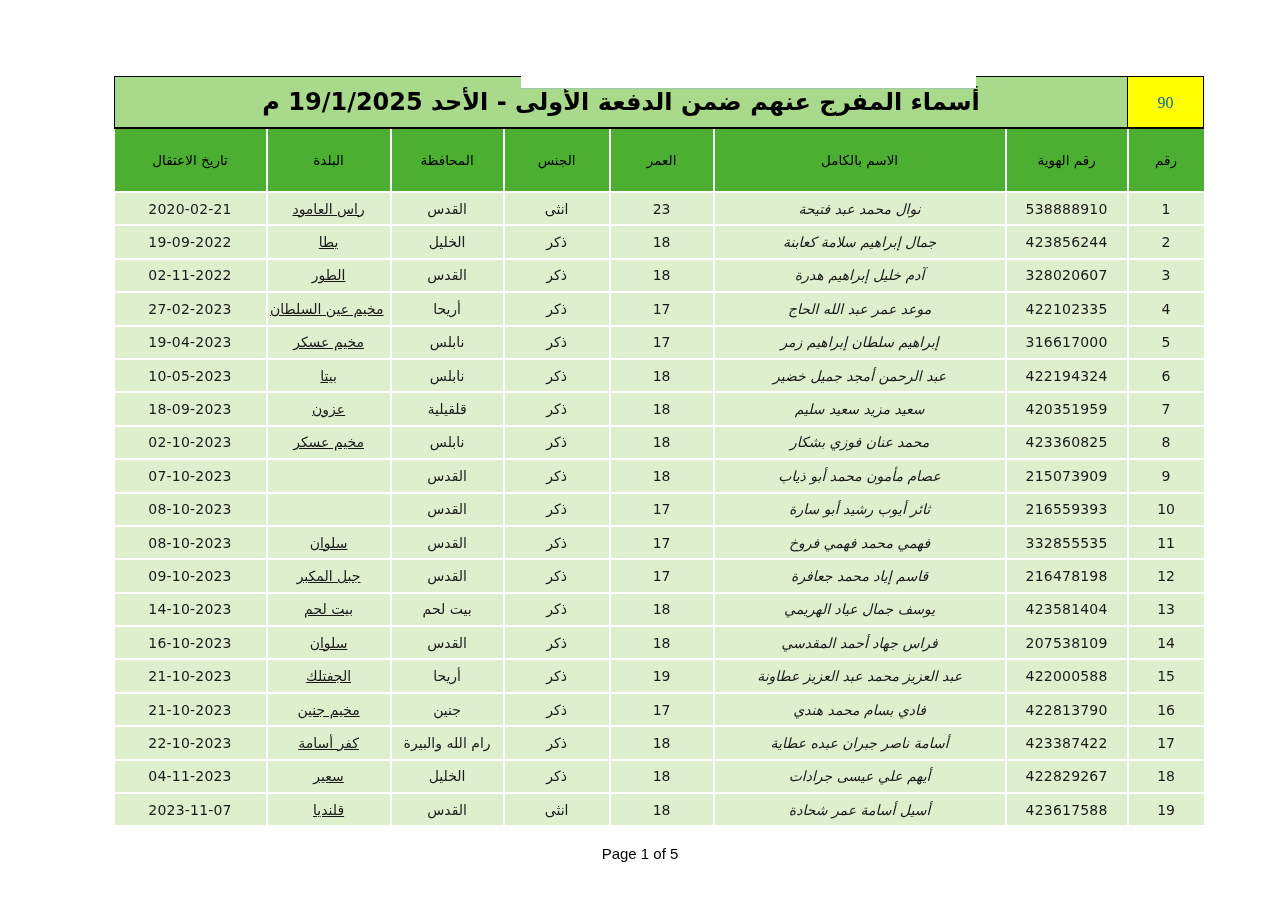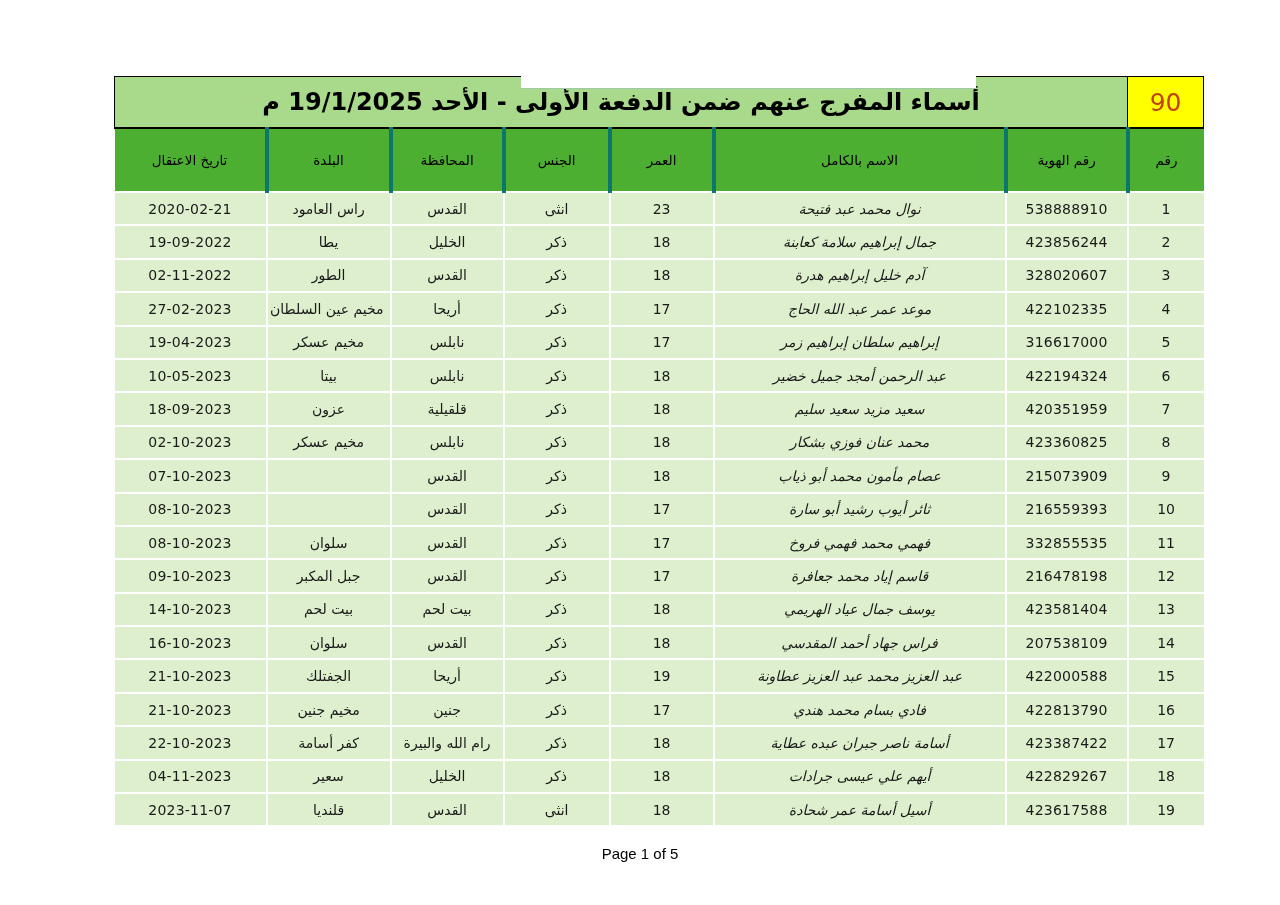--- a/index.html
+++ b/index.html
@@ -74,36 +74,37 @@
   .count-cell {
     background: #ffff00;
     border: 1px solid #000000;
     border-bottom: 2px solid #000000;
     height: 50px;
     width: 76px;
     text-align: center;
     vertical-align: middle;
   }
   .count-text {
-    font-size: 25px;
+    font-size: 16px;
     font-weight: normal;
-    color: #c2410c;
+    color: #0369a1;
     direction: ltr;
+    font-family: Liberation Serif, serif;
   }
 
   
   thead.head th {
     background: #4caf32;
     color: #000000;
     font-size: 13.5px;
     font-weight: normal;
     height: 62px;
     vertical-align: middle;
     text-align: center;
-    border-right: 4px solid #0f766e;
+    border-right: 2px solid #0f766e;
     border-left: 2px solid #ffffff;
     border-bottom: none;
     border-top: none;
     padding: 0 4px;
     white-space: nowrap;
   }
   thead.head th:first-child { border-right: none; }
   thead.head th:last-child  { border-left: none; }
 
   
@@ -121,21 +122,21 @@
   }
   tbody.body tr td:first-child { border-right: none; }
   tbody.body tr td:last-child  { border-left: none; }
 
   td.c-num    { font-size: 14px; direction: ltr; }
   td.c-id     { font-size: 14.5px; direction: ltr; letter-spacing: 0.2px; }
   td.c-name   { text-align: right; font-size: 14.5px; padding-right: 14px; direction: rtl; font-style: italic; }
   td.c-age    { direction: ltr; font-size: 14px; margin-left: 16px; }
   td.c-gender { font-size: 13.5px; direction: rtl; }
   td.c-gov    { font-size: 13.5px; direction: rtl; }
-  td.c-town   { font-size: 13.5px; direction: rtl; }
+  td.c-town   { font-size: 13.5px; direction: rtl; text-decoration: underline; }
   td.c-date   { direction: ltr; font-size: 14px; letter-spacing: 0.2px; }
 
   
   col.w-num    { width: 76px;  }
   col.w-id     { width: 122px; }
   col.w-name   { width: 292px; }
   col.w-age    { width: 104px; }
   col.w-gender { width: 106px; }
   col.w-gov    { width: 113px; }
   col.w-town   { width: 124px; }

